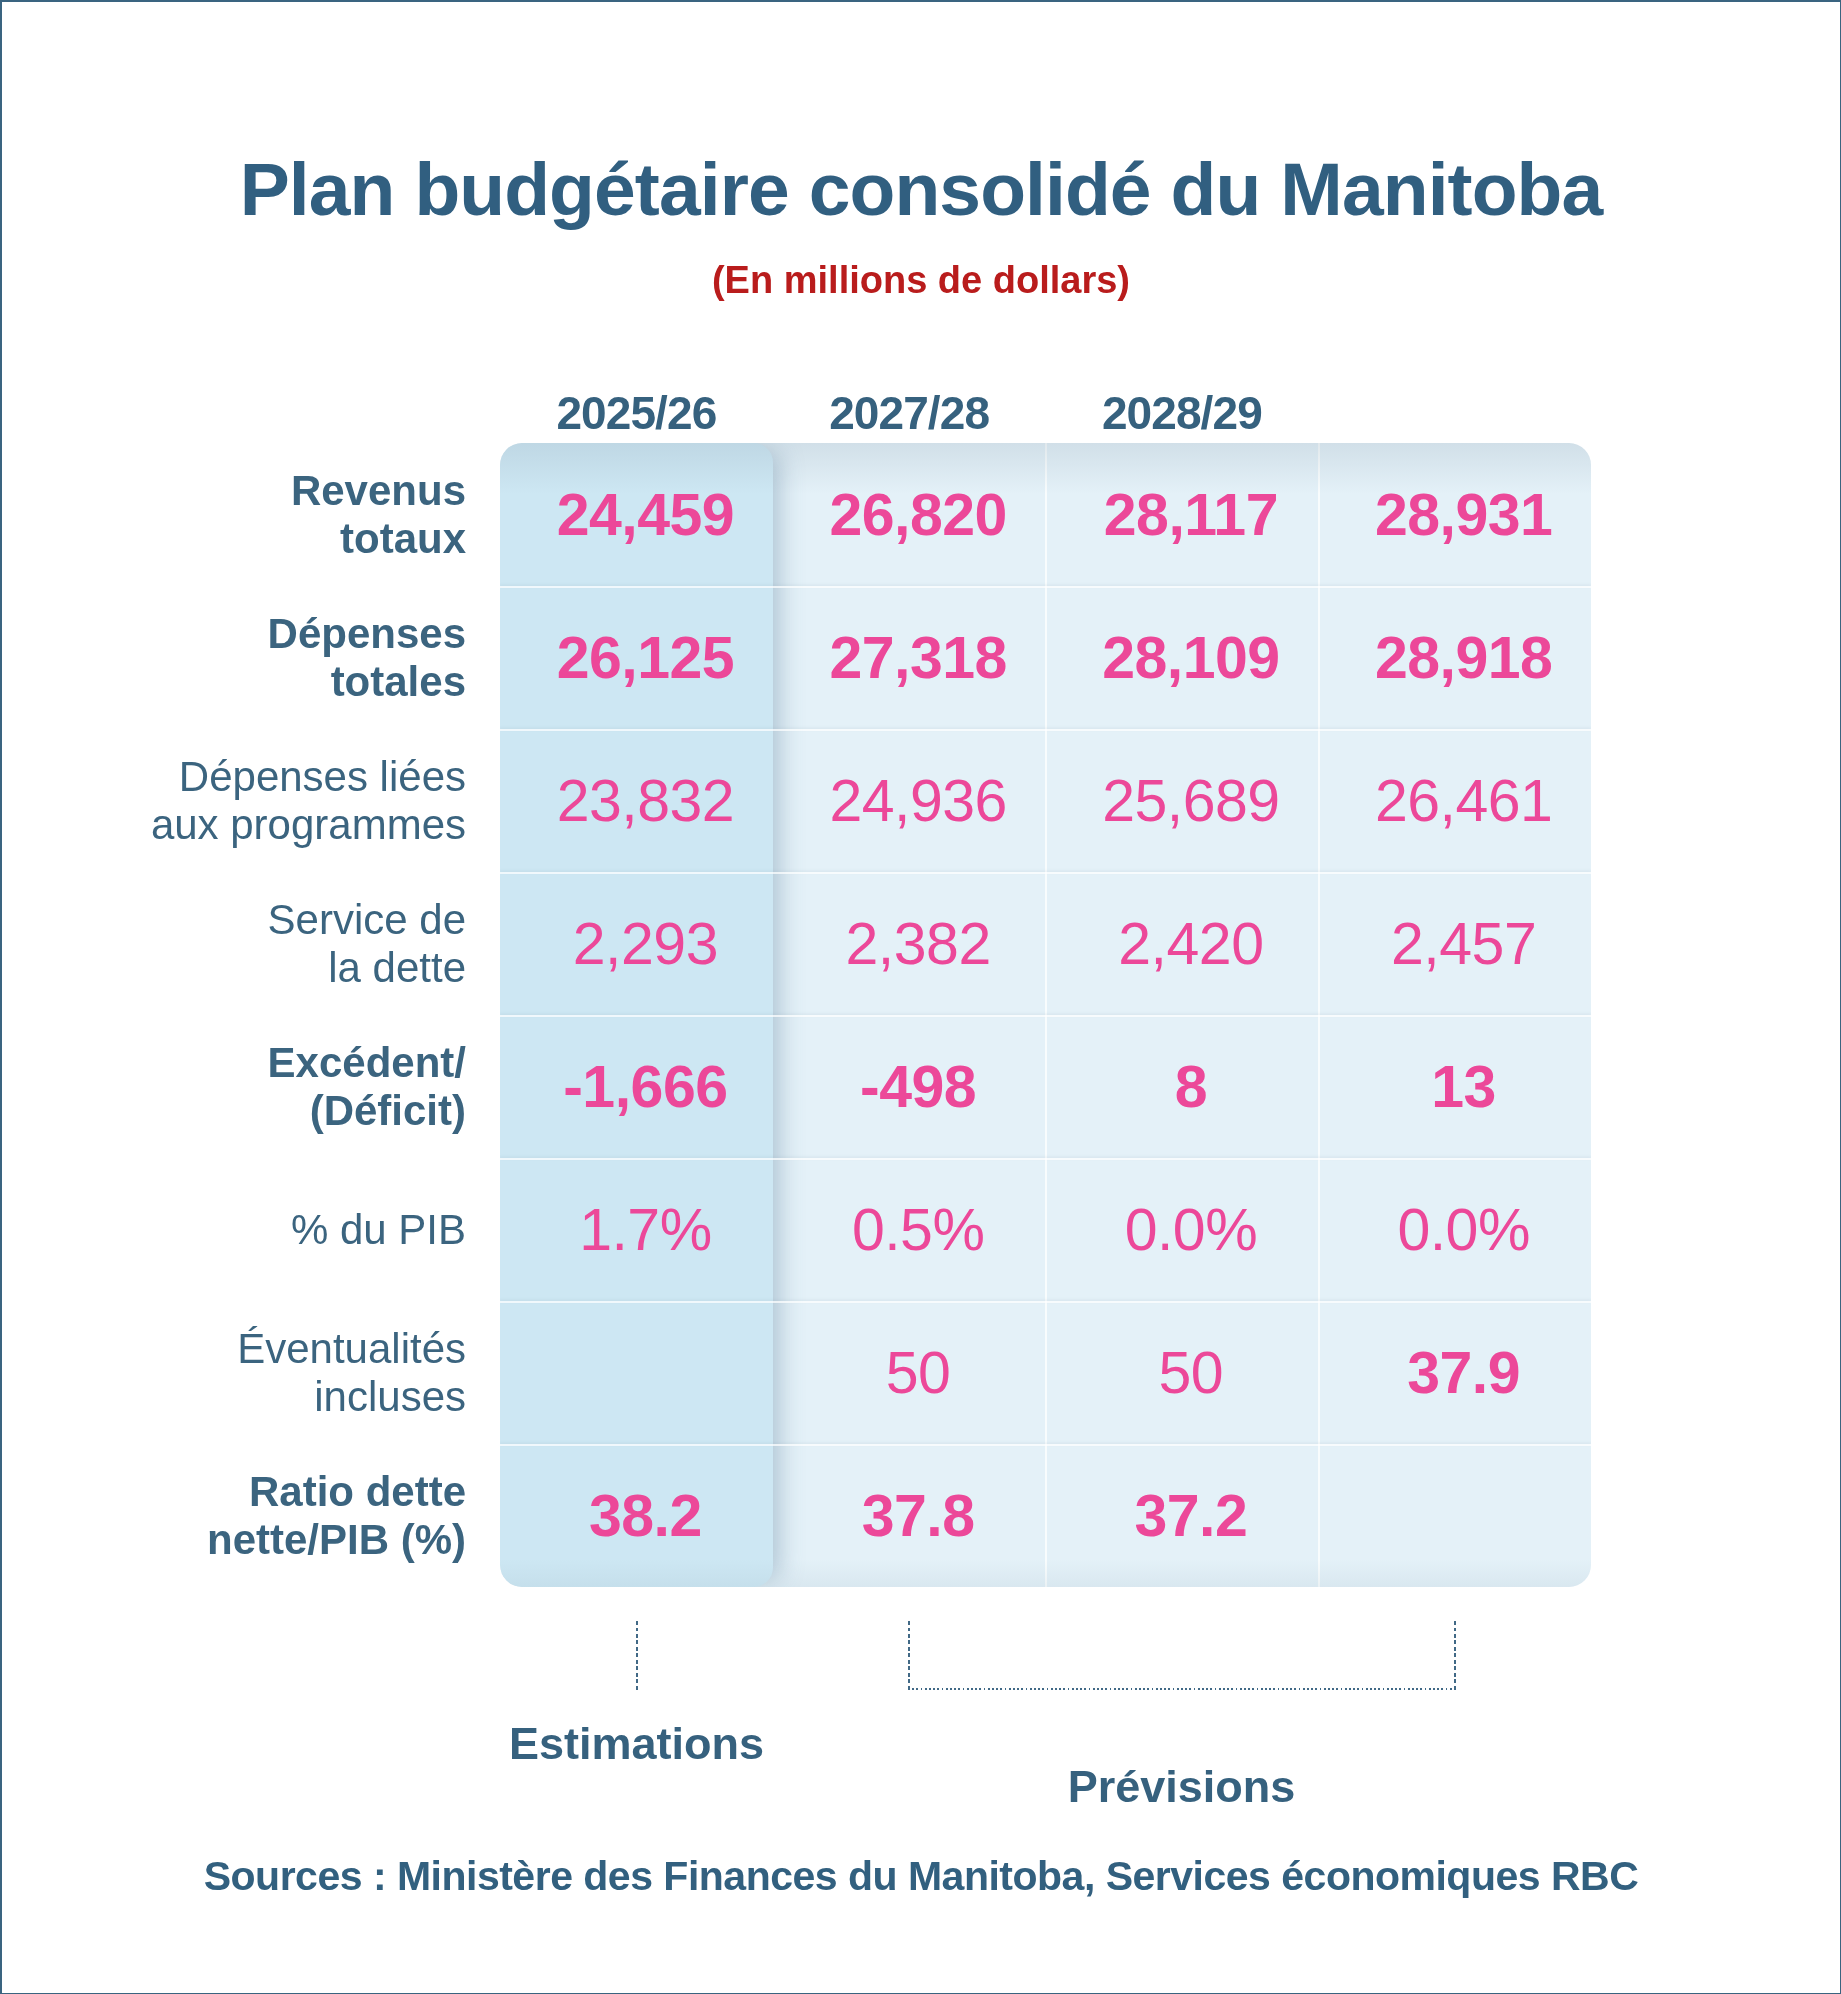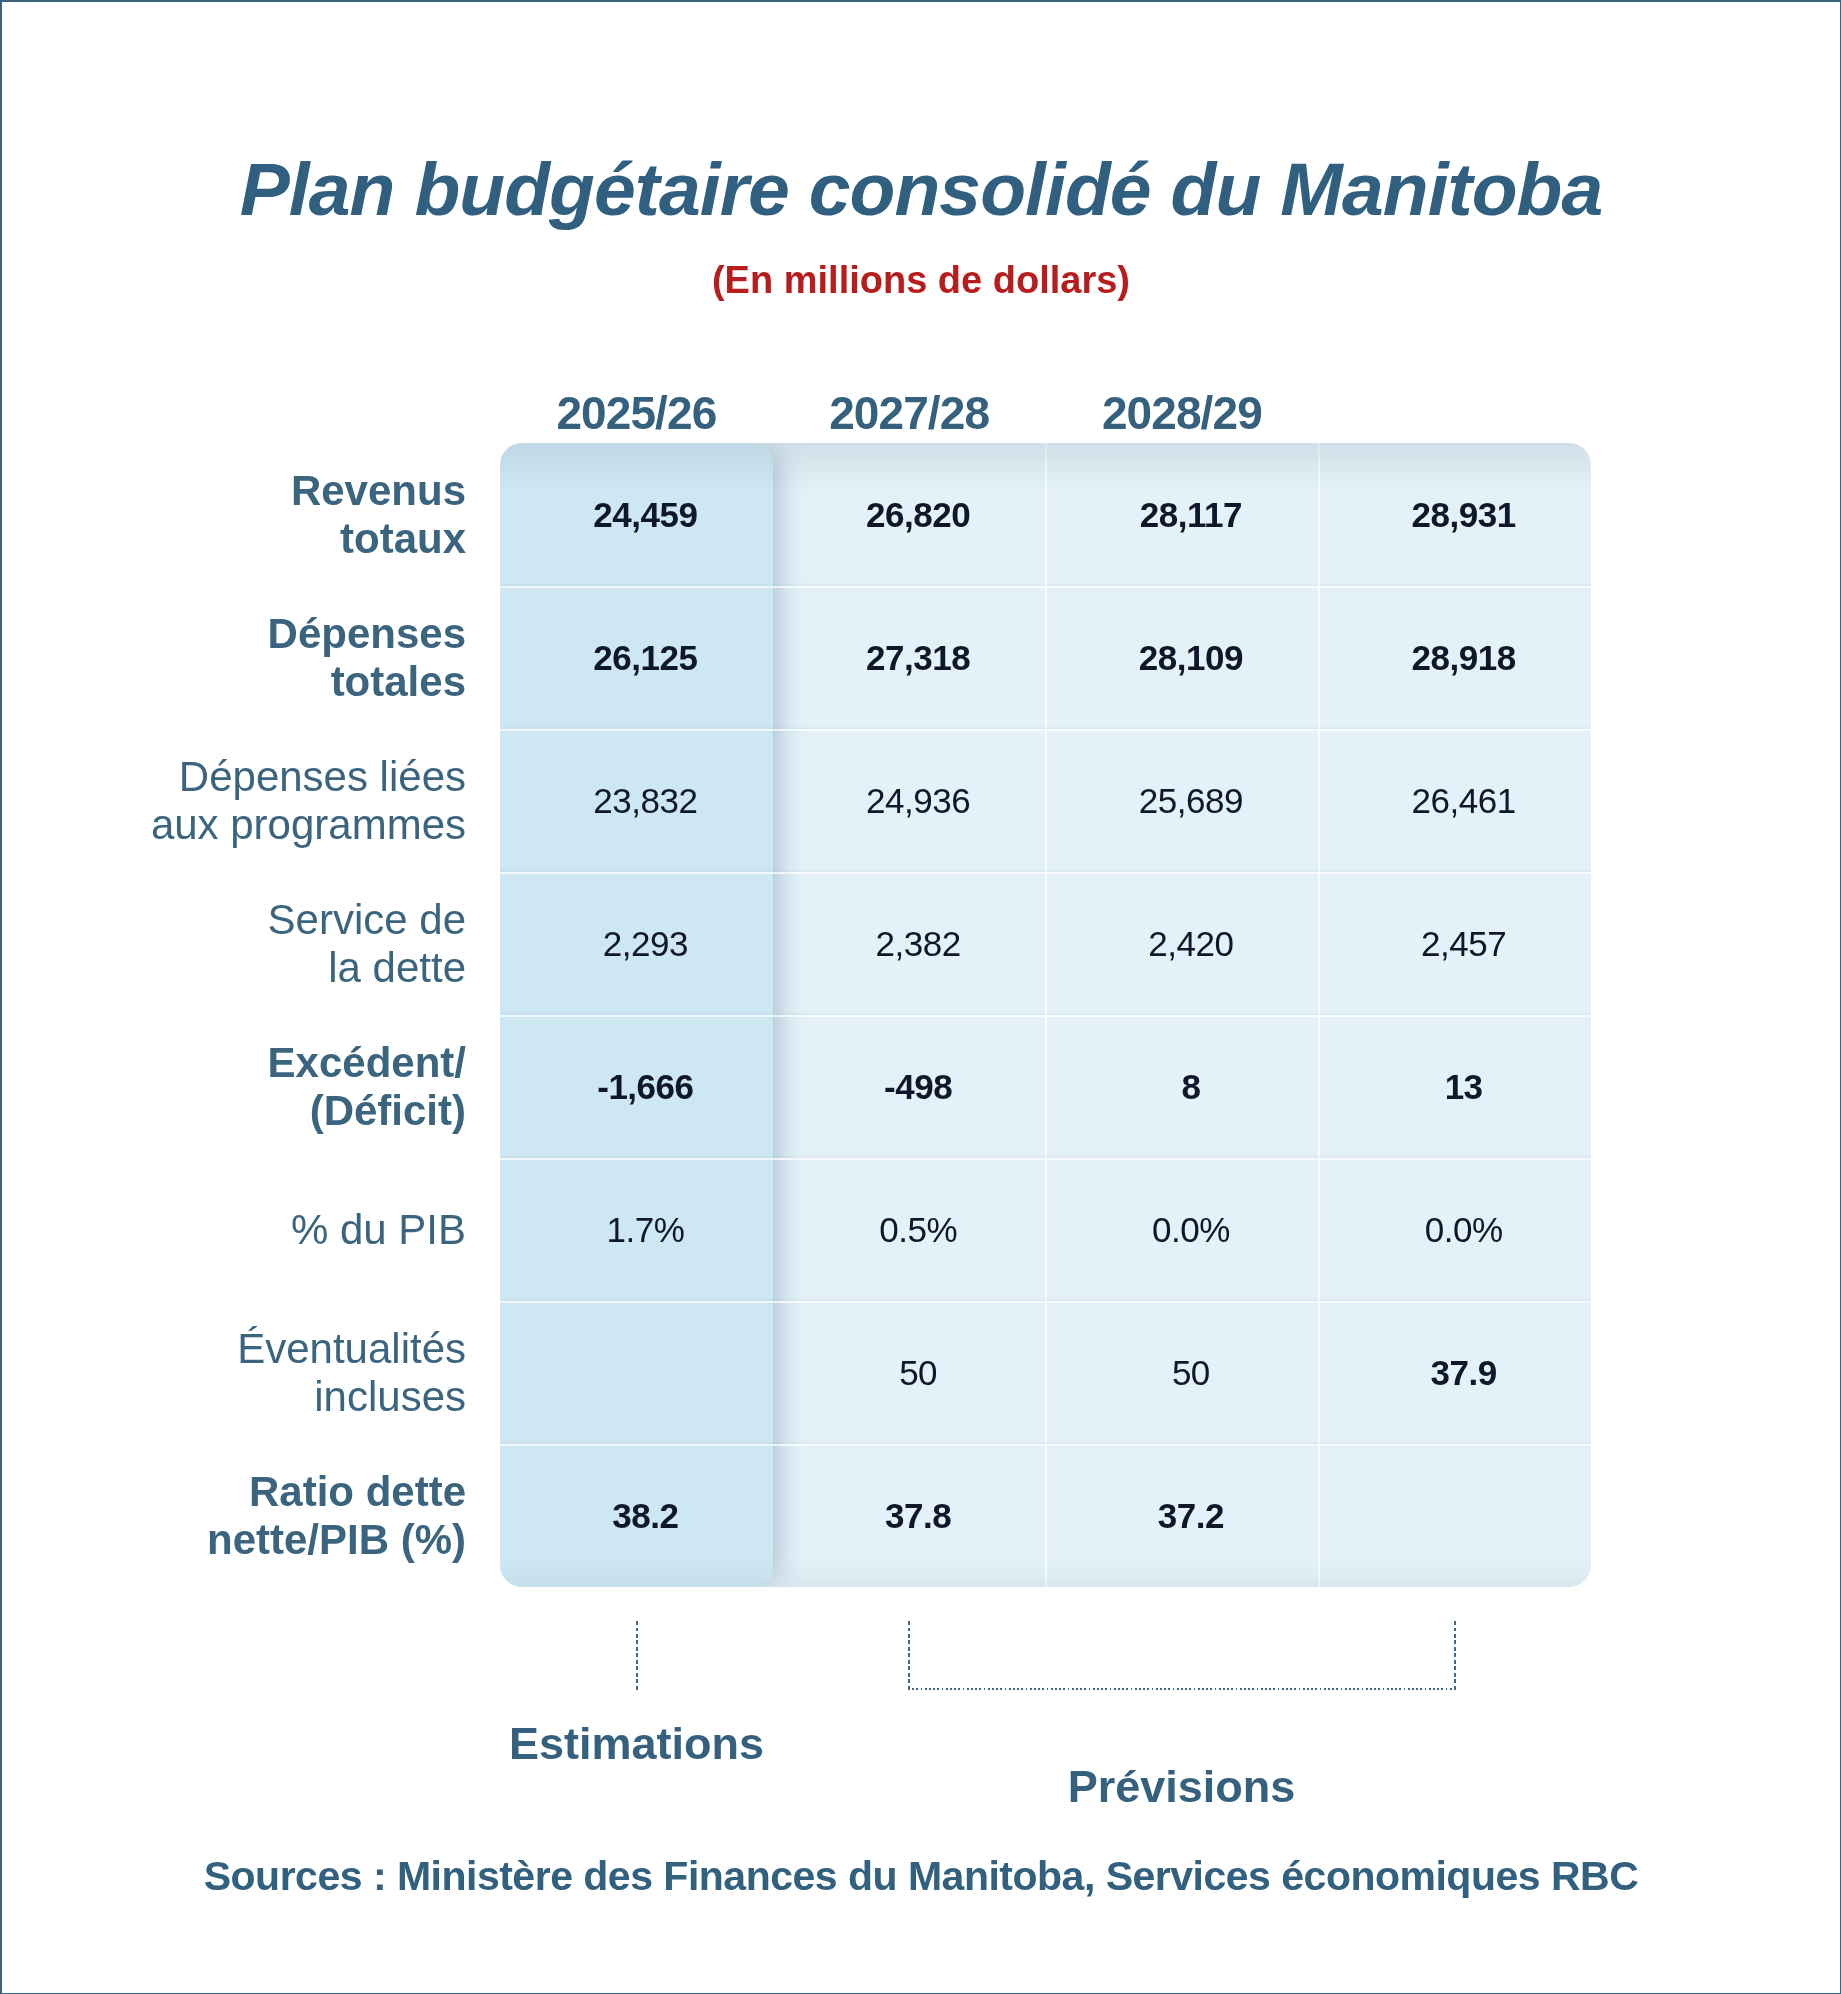--- a/index.html
+++ b/index.html
@@ -12,21 +12,20 @@
     background:#ffffff;
     font-family:"Liberation Sans", sans-serif;
     color:#3A627C;
     overflow:hidden;
   }
   .title{
     position:absolute;top:144px;left:0;width:100%;
     text-align:center;
     font-size:75px;font-weight:700;letter-spacing:-0.9px;
     color:#315F80;
-    font-style:italic;
   }
   .subtitle{
     position:absolute;top:257px;left:0;width:100%;
     text-align:center;
     font-size:38px;font-weight:700;
     color:#b91c1c;
   }
   .years{
     position:absolute;left:498px;top:384px;width:1091px;
     display:grid;grid-template-columns:repeat(4,1fr);
@@ -71,21 +70,21 @@
     font-size:42px;line-height:1.14;font-weight:400;color:#3B647F;
   }
   .rlabel.em{font-weight:700;}
   .cells{
     position:absolute;left:498px;top:441px;width:1091px;
     display:grid;grid-template-columns:repeat(4,1fr);grid-auto-rows:143px;
     z-index:4;
   }
   .cell{
     display:flex;align-items:center;justify-content:center;
-    font-size:35px;letter-spacing:-0.5px;font-weight:400;color:#0f172a;padding-left:18px;
+    font-size:59px;letter-spacing:-0.5px;font-weight:400;color:#ec4899;padding-left:18px;
   }
   .cell.em{font-weight:700;}
   .dash-v{
     position:absolute;top:1619px;width:2.3px;height:69px;
     background:repeating-linear-gradient(180deg,#416986 0 3.7px,transparent 3.7px 6.5px);
   }
   .dash-v.est{left:634px;}
   .dash-v.prevL{left:906px;}
   .dash-v.prevR{left:1452px;}
   .dot-h{

